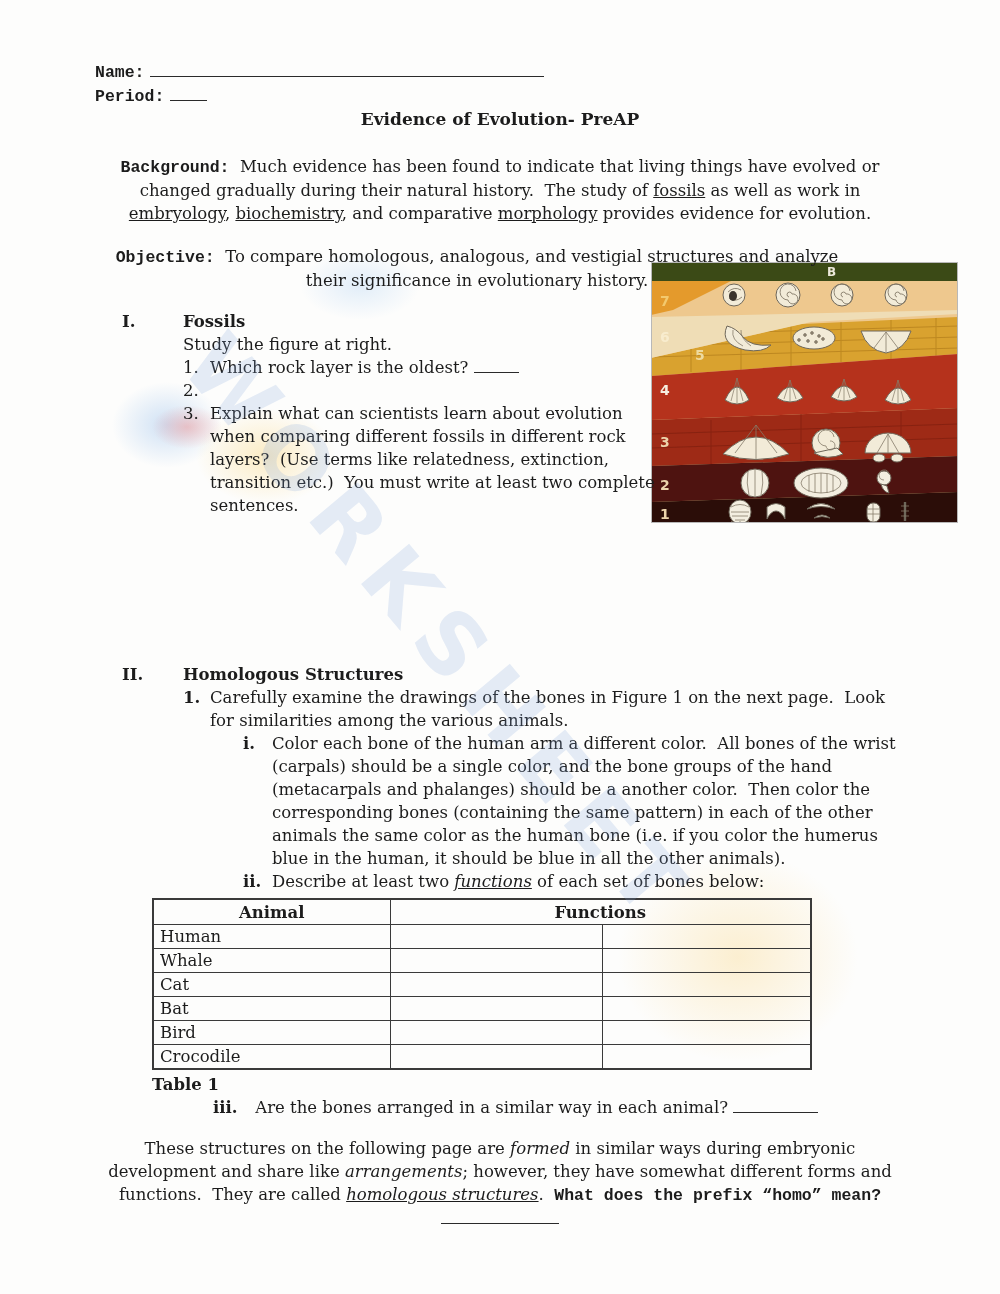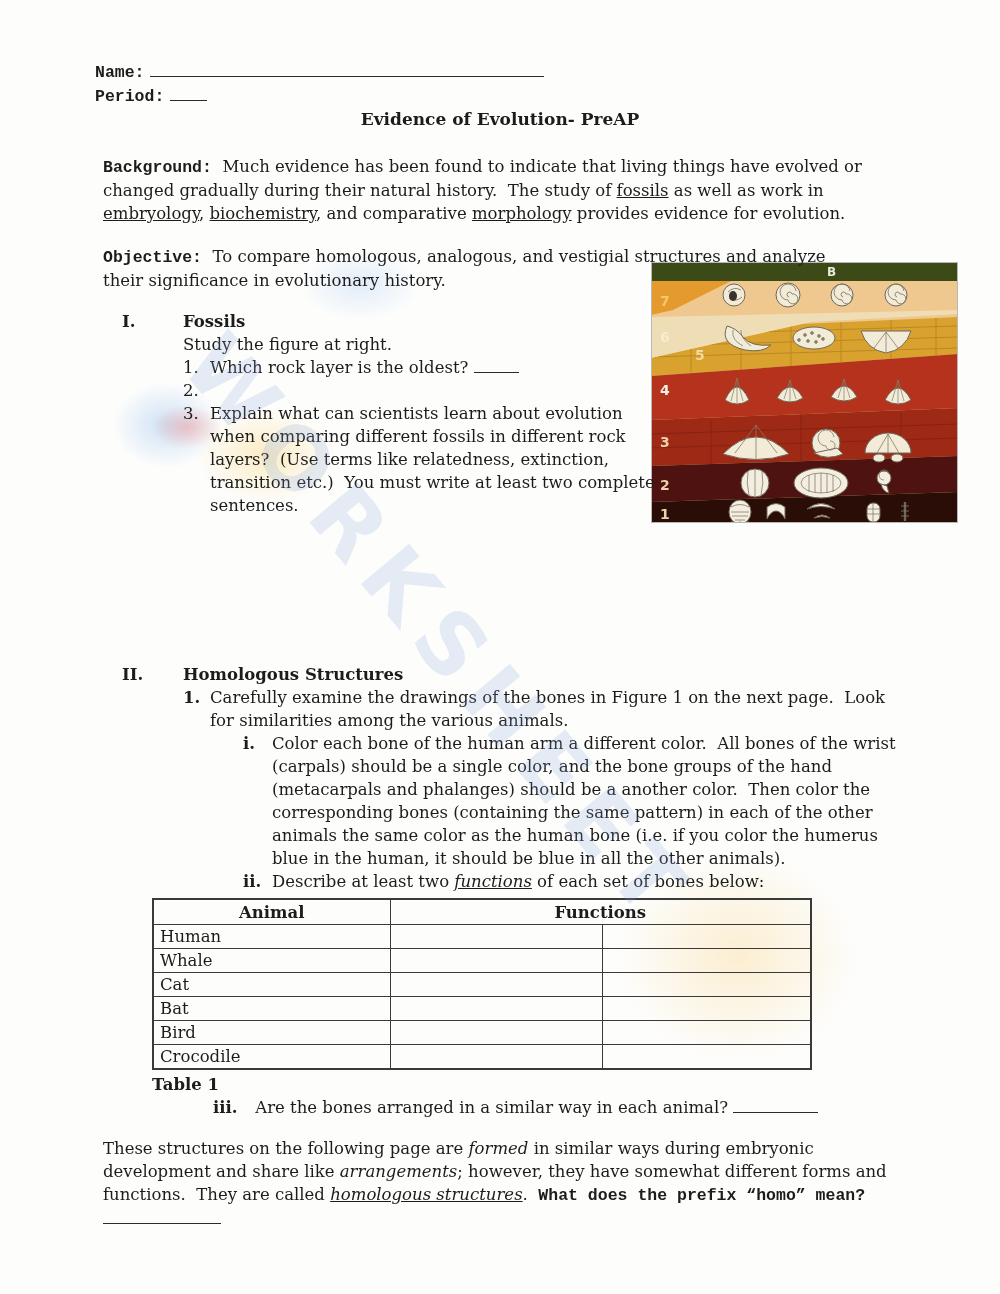--- a/index.html
+++ b/index.html
@@ -9,21 +9,21 @@
     font-size:16.5px;line-height:23px;color:#1c1c1c;overflow:hidden;
   }
   .content{position:relative;z-index:1;padding:60px 95px 0 95px;}
   b{font-weight:bold;font-family:Liberation Mono, monospace;}
   .pp span,.pp b,.t,.u,.it,.iu{white-space:pre-wrap;}
   .u{text-decoration:underline;}
   .it{font-style:italic;}
   .iu{font-style:italic;text-decoration:underline;}
   .blank{display:inline-block;border-bottom:1.5px solid #2a2a2a;height:13px;vertical-align:baseline;}
   .title{text-align:center;font-weight:bold;font-size:17px;margin-top:0;}
-  .pp{margin:8px;}
+  .pp{margin:1px;text-align:center;}
   .mt-bg{margin-top:24px;max-width:832px;}
   .mt-obj{margin-top:20px;max-width:762px;}
   .sec{display:flex;margin-left:27px;margin-top:18px;}
   .sec .rn{width:61px;font-weight:bold;flex-shrink:0;}
   .sec .h{font-weight:bold;}
   .s-items{margin-left:88px;}
   .li{display:flex;}
   .li .n{width:27px;flex-shrink:0;}
   .li .nb{font-weight:bold;}
   .s1 .li .t{max-width:450px;}

